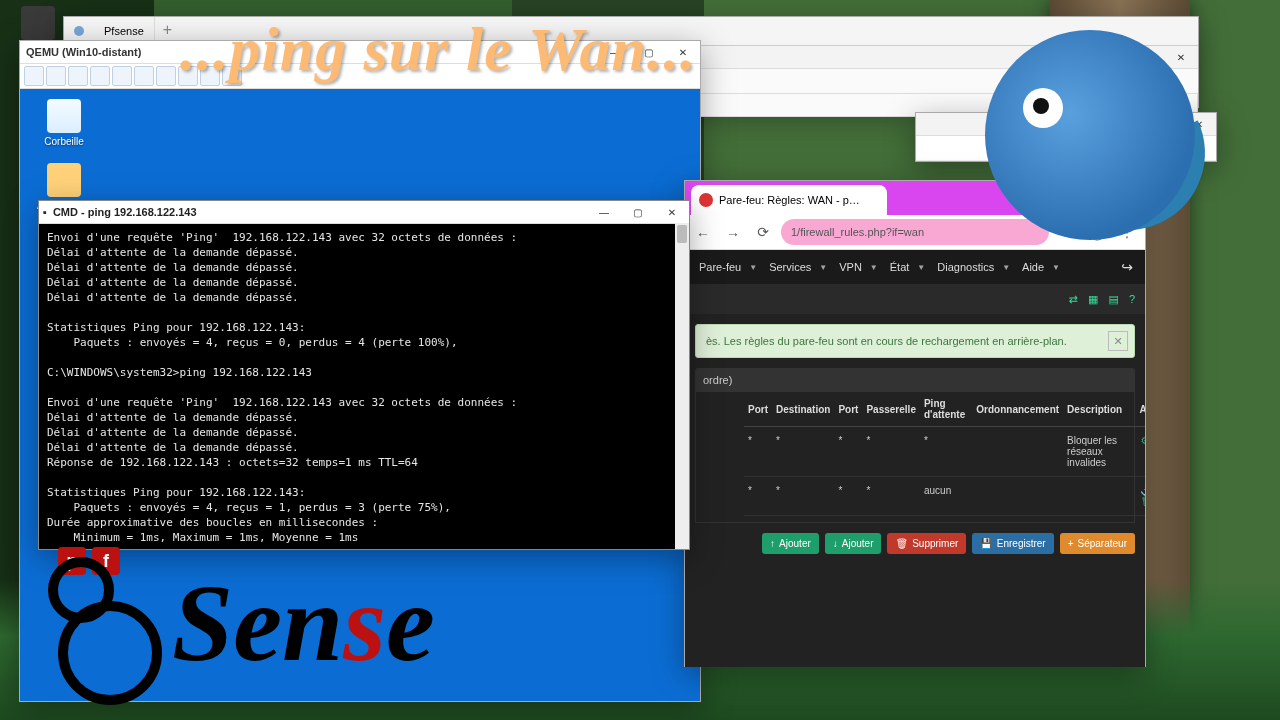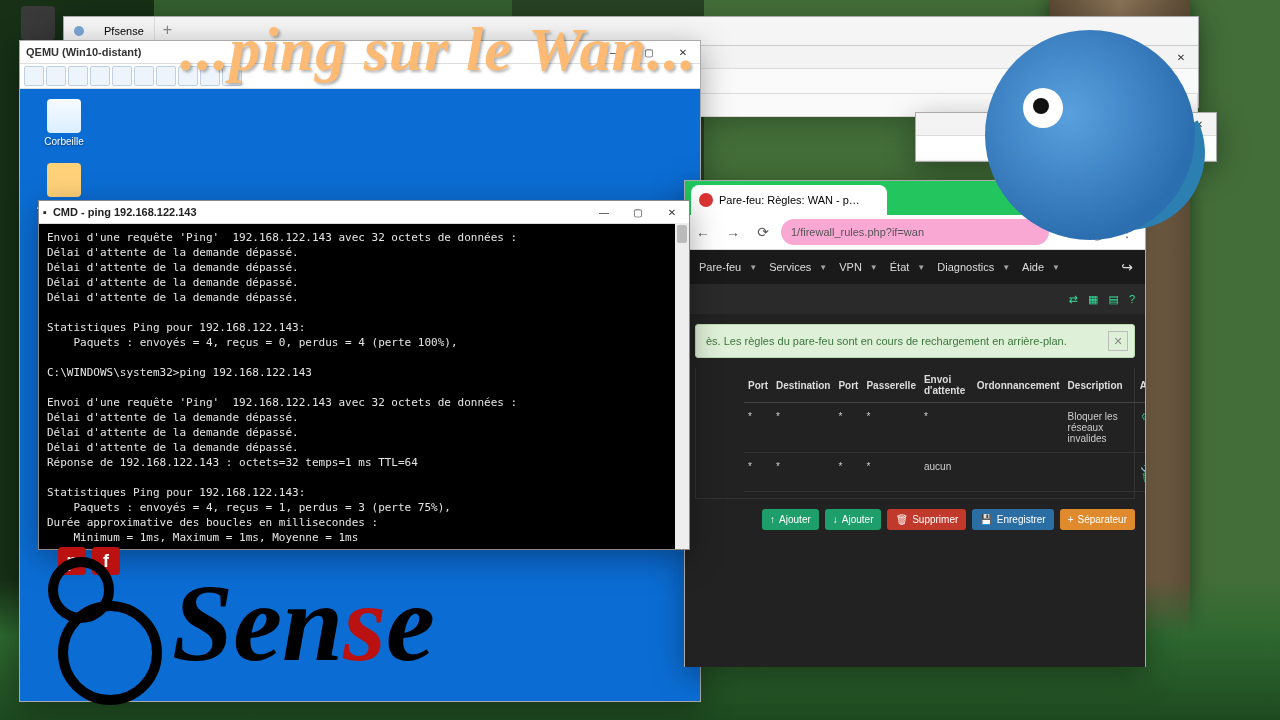--- a/index.html
+++ b/index.html
@@ -47,21 +47,21 @@
 
   
   .cmd{left:38px;top:200px;width:650px;height:348px;background:#000;border:1px solid #888;}
   .cmd .tb{background:#fff;color:#222;}
   .cmd .body{padding:6px 8px;font:11px/15px Consolas,monospace;color:#e5e5e5;white-space:pre;overflow:hidden;height:calc(100% - 22px);}
   .cmd .sb{position:absolute;right:0;top:22px;bottom:0;width:14px;background:#eee;}
   .cmd .sb .thumb{position:absolute;left:2px;right:2px;top:2px;height:18px;background:#bbb;border-radius:2px;}
 
   
   .chrome{left:684px;top:180px;width:460px;height:485px;}
-  .chrome .tabbar{height:34px;background:#22c55e;display:flex;align-items:flex-end;}
+  .chrome .tabbar{height:34px;background:#d946ef;display:flex;align-items:flex-end;}
   .chrome .ctab{height:30px;background:#fff;border-radius:8px 8px 0 0;min-width:180px;margin-left:6px;display:flex;align-items:center;padding:0 8px;font-size:11px;gap:6px;}
   .chrome .ctab .fav{width:14px;height:14px;border-radius:50%;background:#d33;}
   .chrome .wctl{margin-left:auto;display:flex;}
   .chrome .addr{height:34px;background:#fff;border-bottom:1px solid #ddd;display:flex;align-items:center;padding:0 6px;gap:6px;}
   .chrome .addr .nav{width:24px;height:24px;border-radius:50%;display:flex;align-items:center;justify-content:center;color:#555;font-size:14px;}
   .chrome .addr .urlbox{flex:1;height:26px;background:#f9a8d4;border-radius:13px;display:flex;align-items:center;padding:0 10px;font-size:11px;color:#555;}
   .chrome .addr .ricon{width:24px;text-align:center;color:#666;font-size:14px;}
   .chrome .pf{background:#222;color:#ccc;height:calc(100% - 68px);overflow:hidden;position:relative;font-size:11px;}
   .chrome .pfnav{height:34px;background:#1a1a1a;display:flex;align-items:center;padding:0 0 0 8px;}
   .chrome .pfnav a{color:#ddd;padding:0 6px;display:flex;align-items:center;gap:8px;}
@@ -241,29 +241,30 @@
     <div class="pftools">
       <span>⇄</span>
       <span>▦</span>
       <span>▤</span>
       <span>?</span>
     </div>
     <div class="alert">
       <span>ès. Les règles du pare-feu sont en cours de rechargement en arrière-plan.</span>
       <div class="x">✕</div>
     </div>
+    <div class="rulesHdr"><span>ordre)</span></div>
     <div class="ruleswrap">
     <table>
       <thead>
             <tr id="pfcols">
               <th>Port</th>
               <th>Destination</th>
               <th>Port</th>
               <th>Passerelle</th>
-              <th>Envoi d'attente</th>
+              <th>Ping d'attente</th>
               <th>Ordonnancement</th>
               <th>Description</th>
               <th>Actions</th>
             </tr>
           </thead>
       <tbody id="pfrows">
             <tr>
               <td>*</td>
               <td>*</td>
               <td>*</td>

